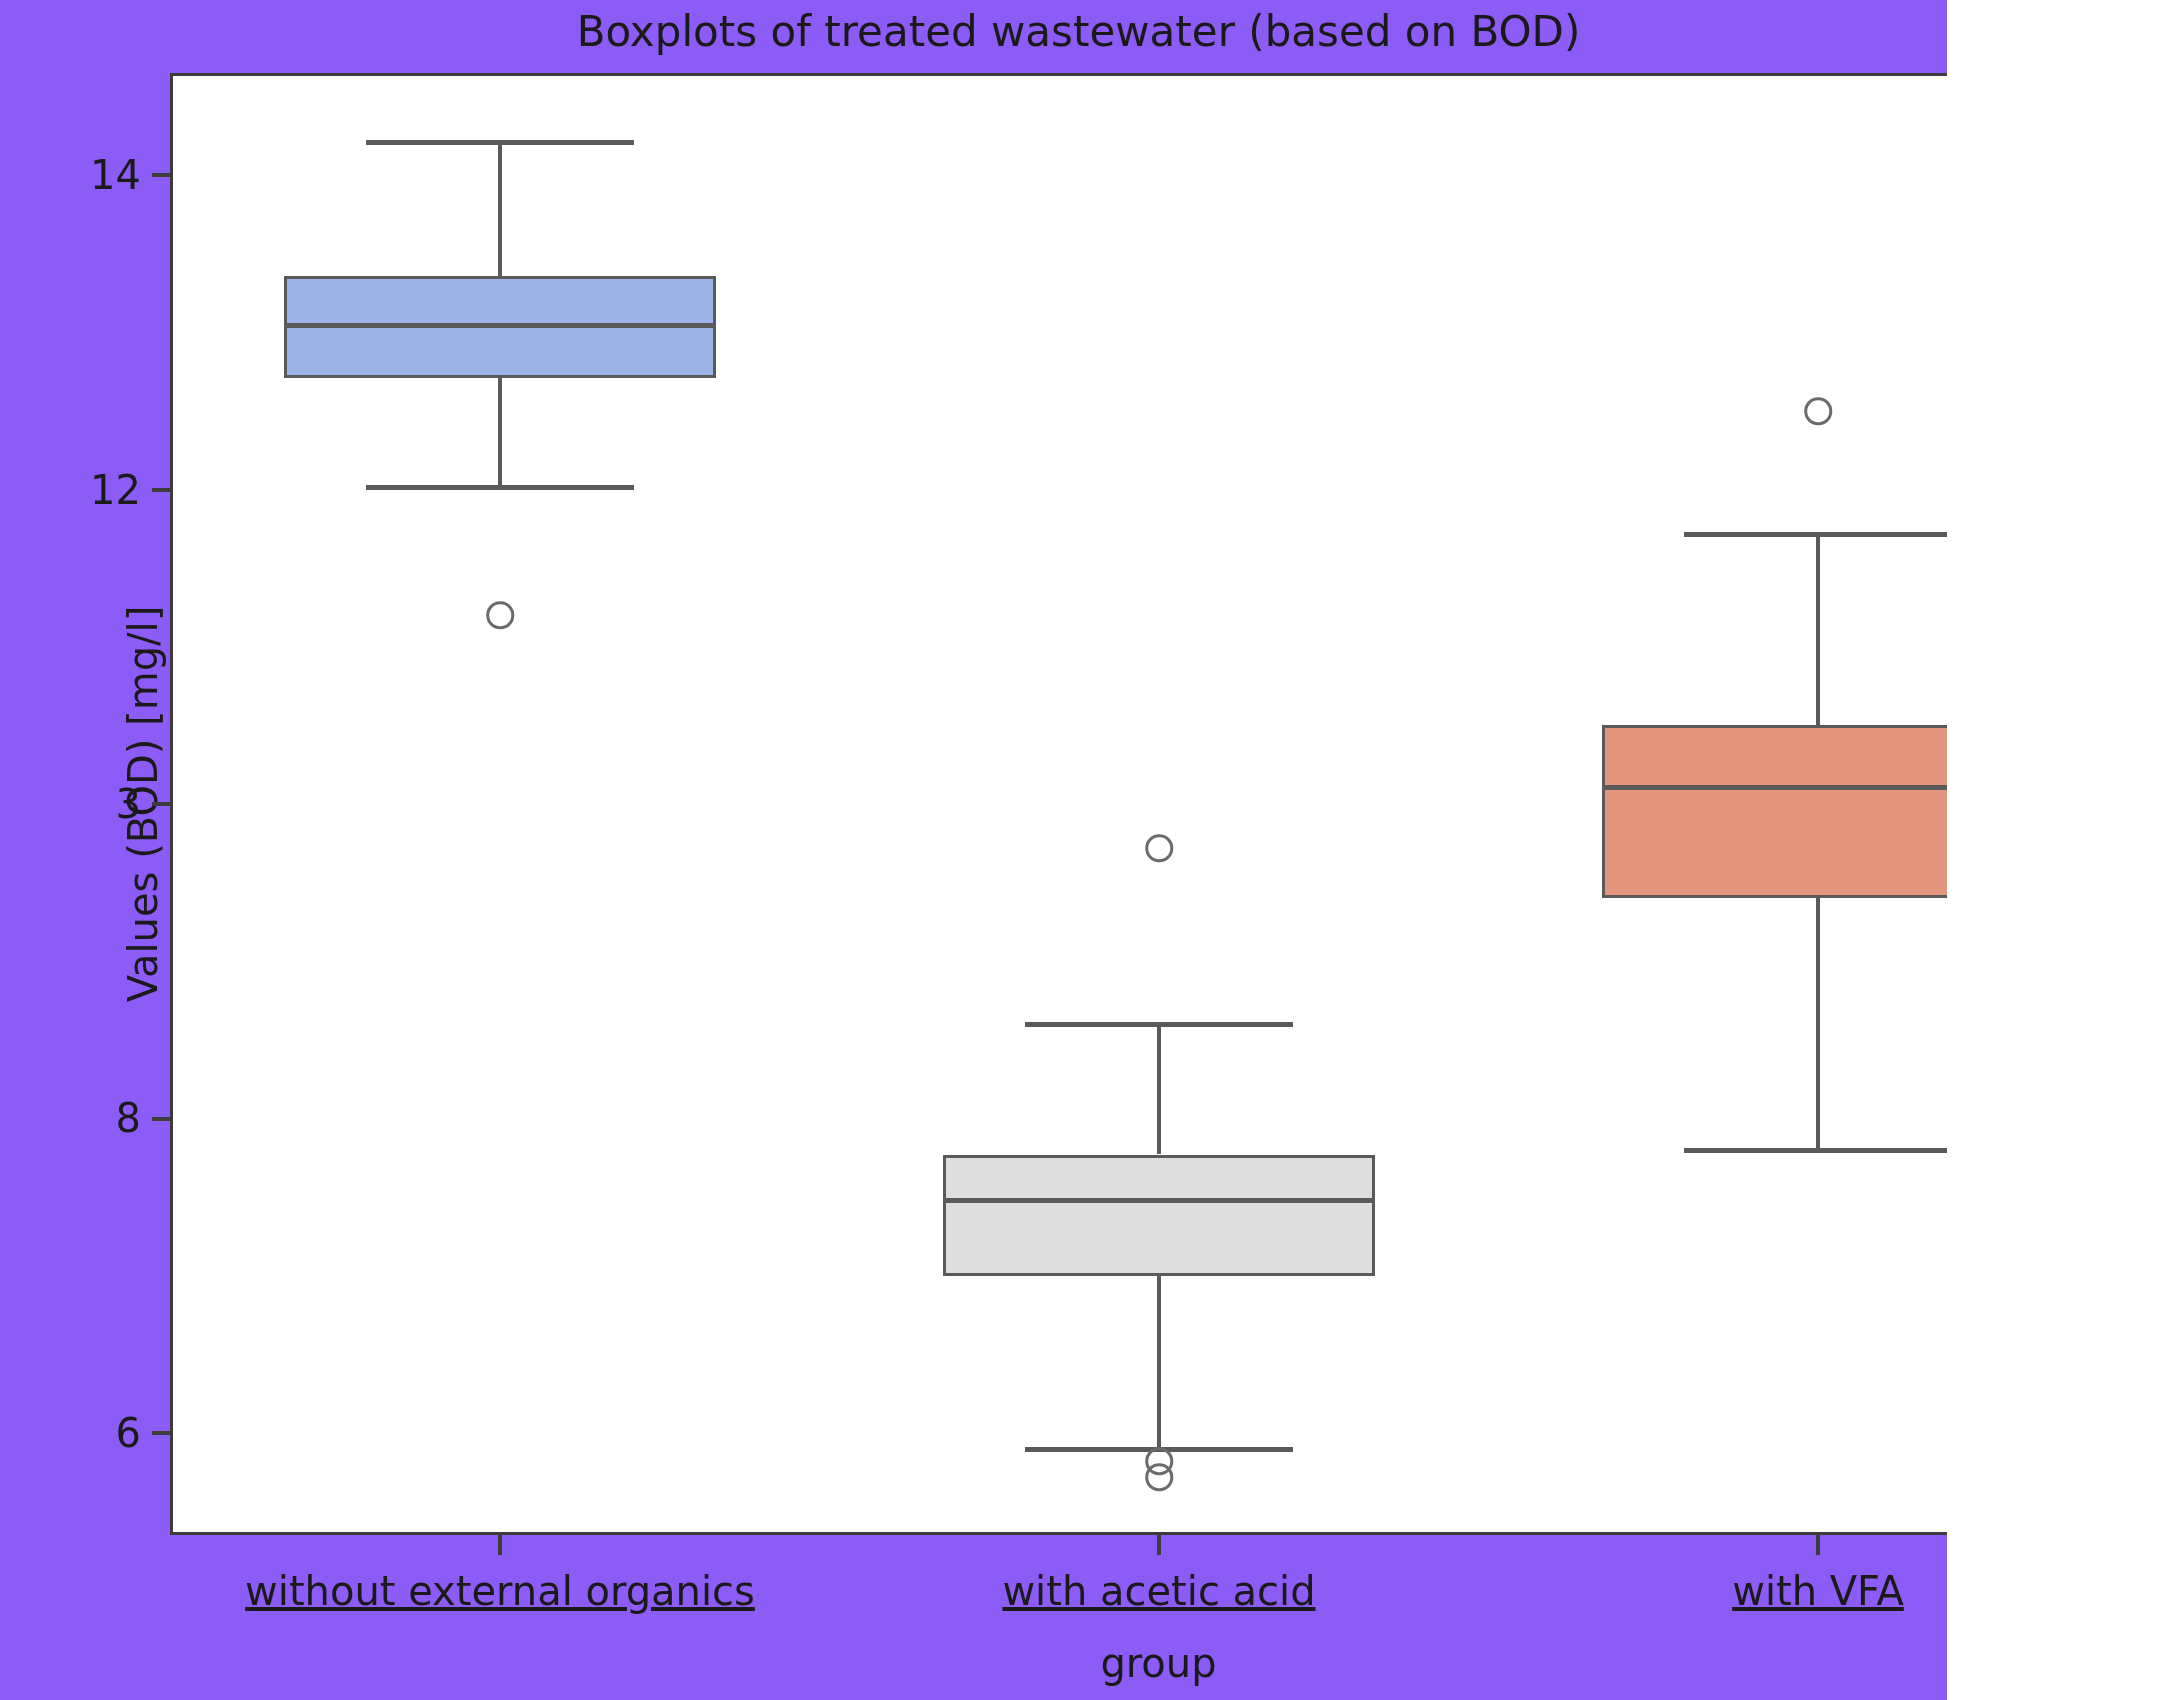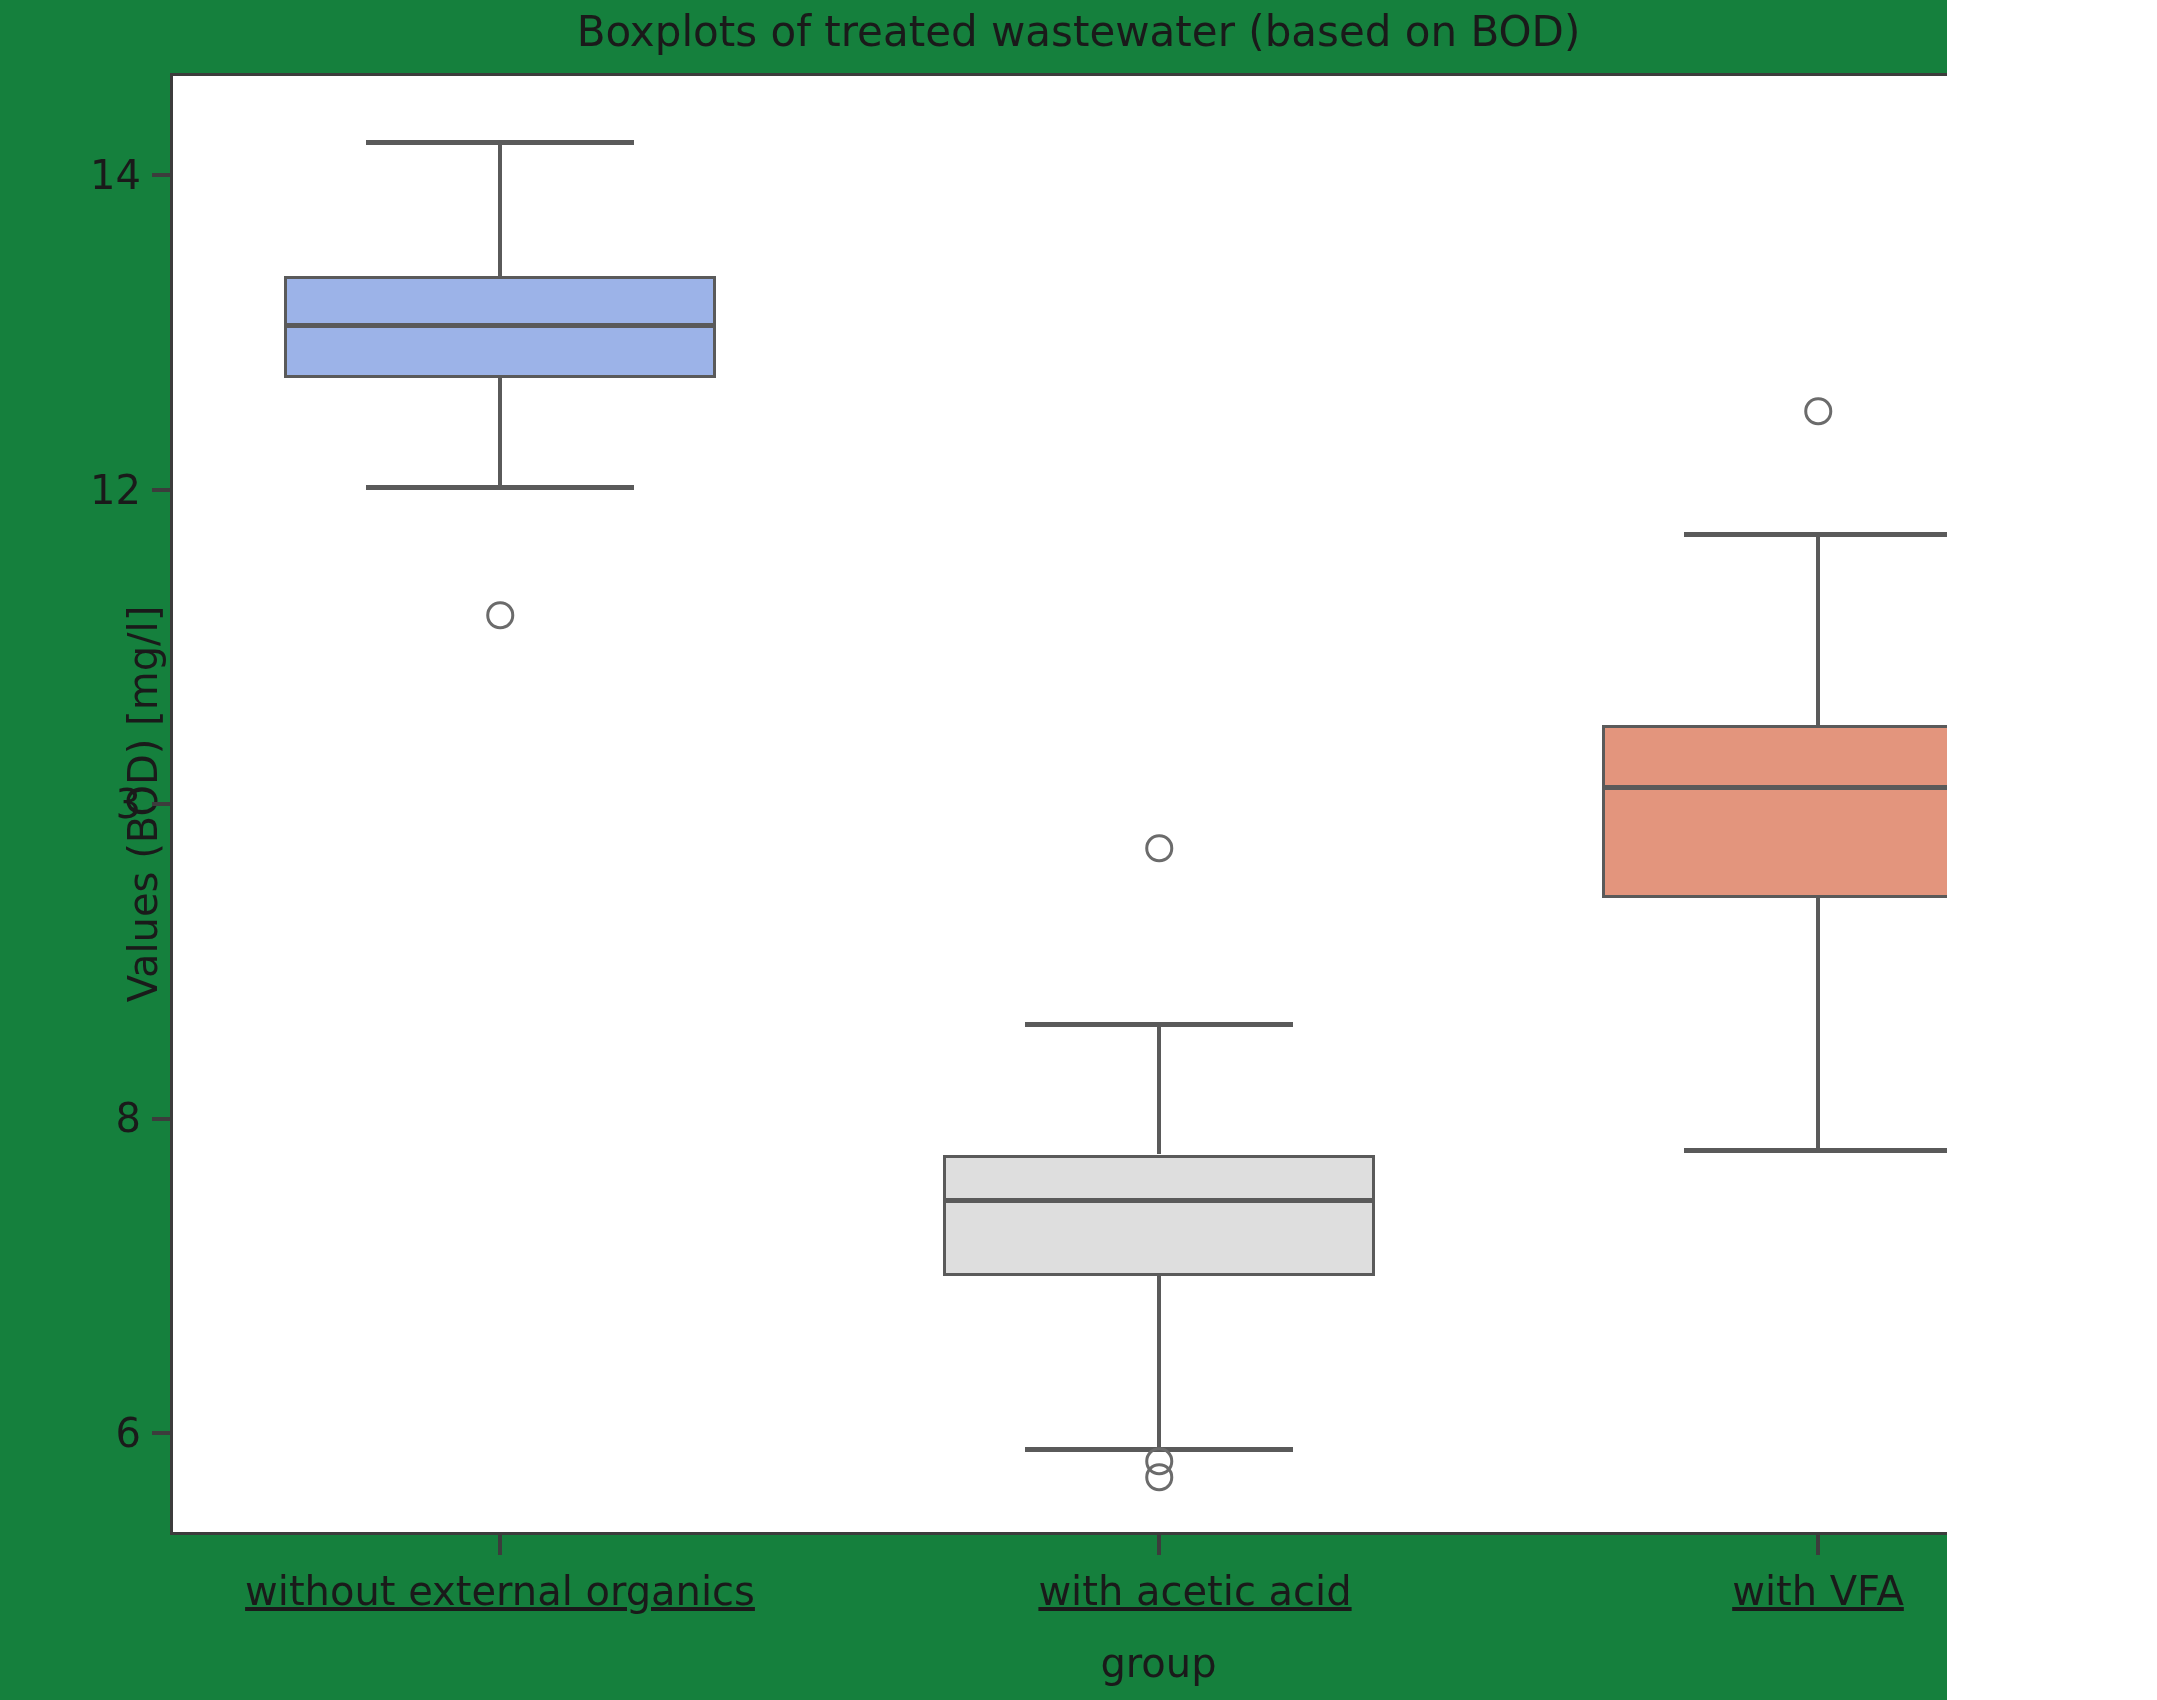--- a/index.html
+++ b/index.html
@@ -1,17 +1,17 @@
 <!DOCTYPE html>
 <html style="font-size:14.7px"><head>
 <meta charset="utf-8">
 <style>
   html,body{margin:0;padding:0;background:#ffffff;}
   body{font-family:"DejaVu Sans","Liberation Sans",sans-serif;}
-  #page{position:relative;width:1947px;height:1701px;background:#15803d;overflow:hidden;}
+  #page{position:relative;width:1947px;height:1701px;background:#8b5cf6;overflow:hidden;}
 
   #chart-title{
     position:absolute;left:0;top:7.3px;width:2157px;text-align:center;
     font-size:42px;color:#1a1a1a;letter-spacing:0px;
   }
 
   
   #plot-frame{
     position:absolute;left:170px;top:73px;width:1977px;height:1462px;
     border:3.7px solid #3c3c3c;box-sizing:border-box;background:#ffffff;
@@ -83,21 +83,21 @@
         </div>
         <div class="ytick-line" style="top: 100px;"></div>
         <div class="ytick-wrap" style="top: 102px;">
           <div class="ytick-text">14</div>
         </div>
       </div>
     <div id="x-ticks">
         <div class="xtick-line" style="left: 328px;"></div>
         <div class="xtick-text" style="left: 330px;">without external organics</div>
         <div class="xtick-line" style="left: 987px;"></div>
-        <div class="xtick-text" style="left: 989px; margin-left: 36px;">with acetic acid</div>
+        <div class="xtick-text" style="left: 989px;">with acetic acid</div>
         <div class="xtick-line" style="left: 1646px;"></div>
         <div class="xtick-text" style="left: 1648px;">with VFA</div>
       </div>
     <div id="boxes">
         <div style="position: absolute; left: 0px; top: 0px; width: 1977px; height: 1462px;">
           <div class="whisker-v" style="left: 328px; top: 69px; height: 134px;"></div>
           <div class="whisker-v" style="left: 328px; top: 305px; height: 108px;"></div>
           <div class="cap" style="left: 196px; top: 67px; width: 268px;"></div>
           <div class="cap" style="left: 196px; top: 412px; width: 268px;"></div>
           <div class="box" style="left: 114px; top: 203px; width: 432px; height: 102px; background: rgb(156, 179, 232);"></div>

